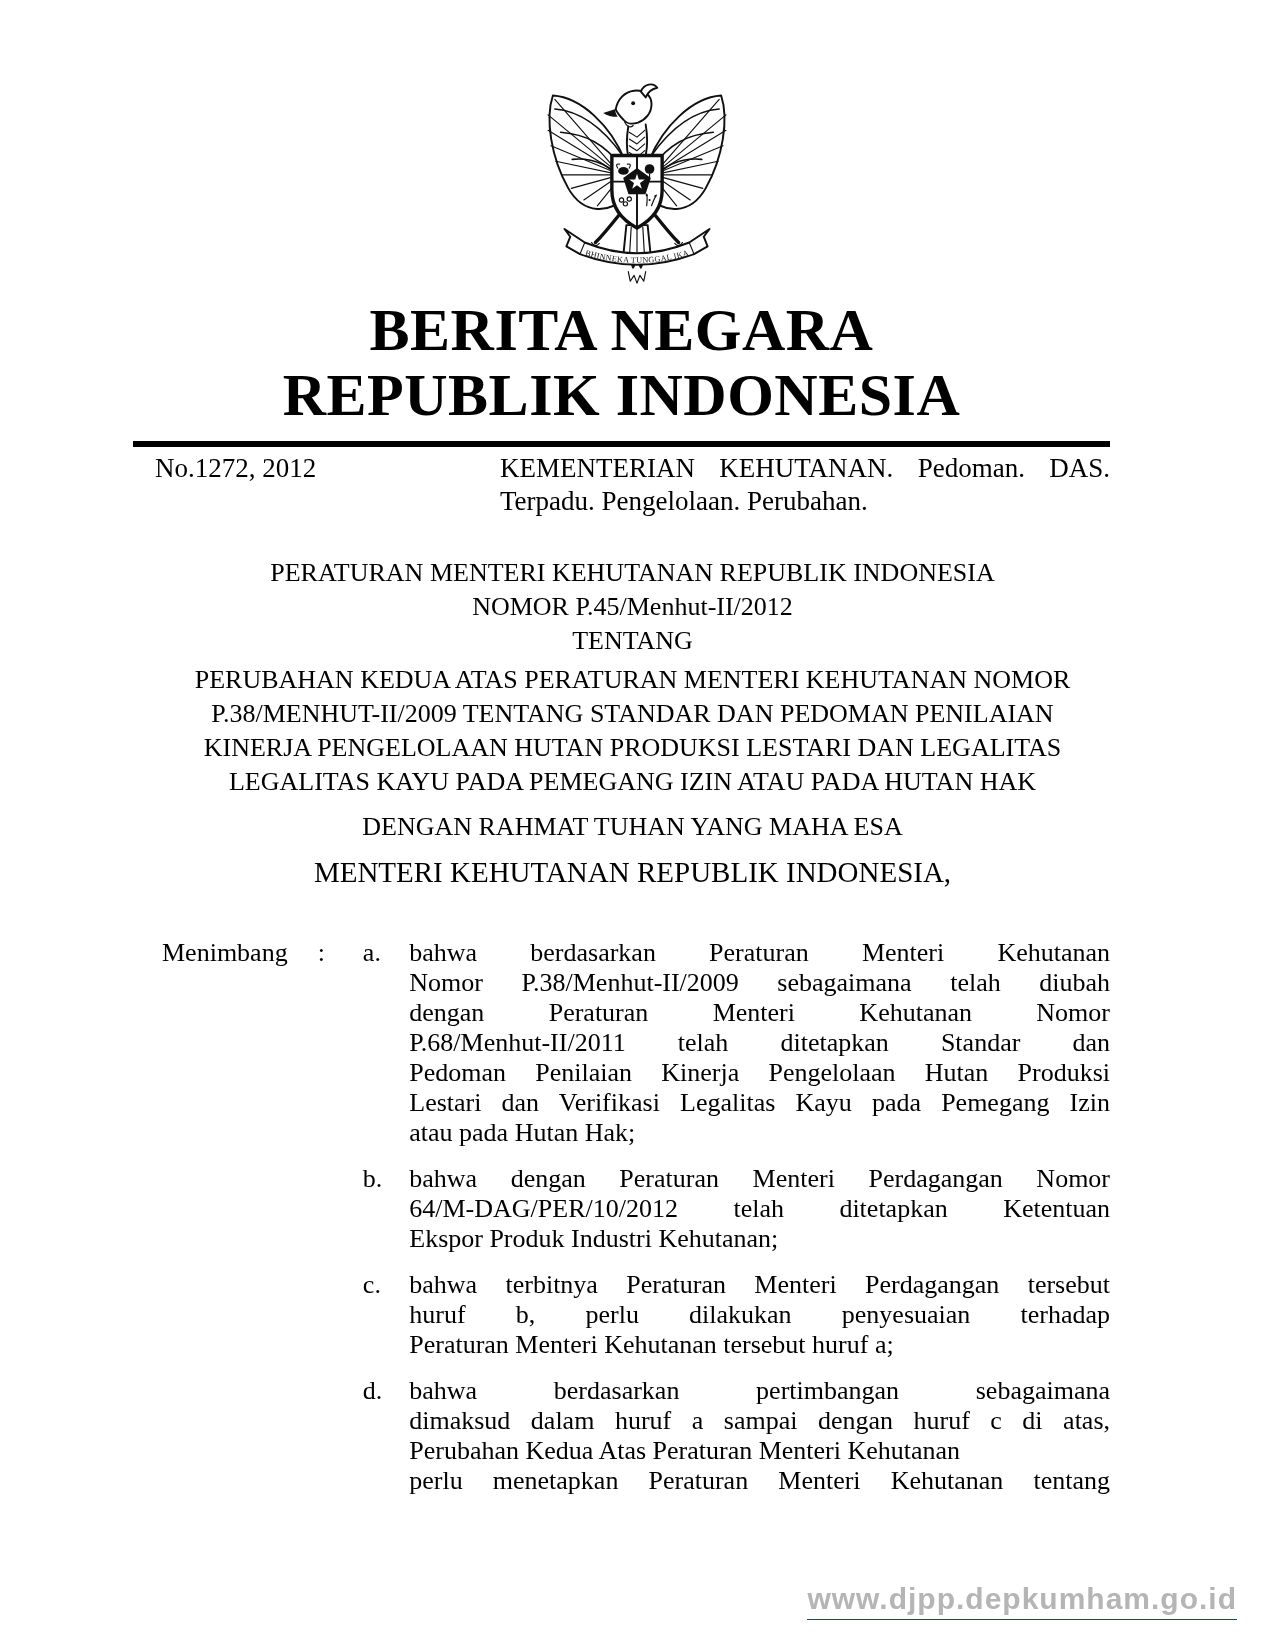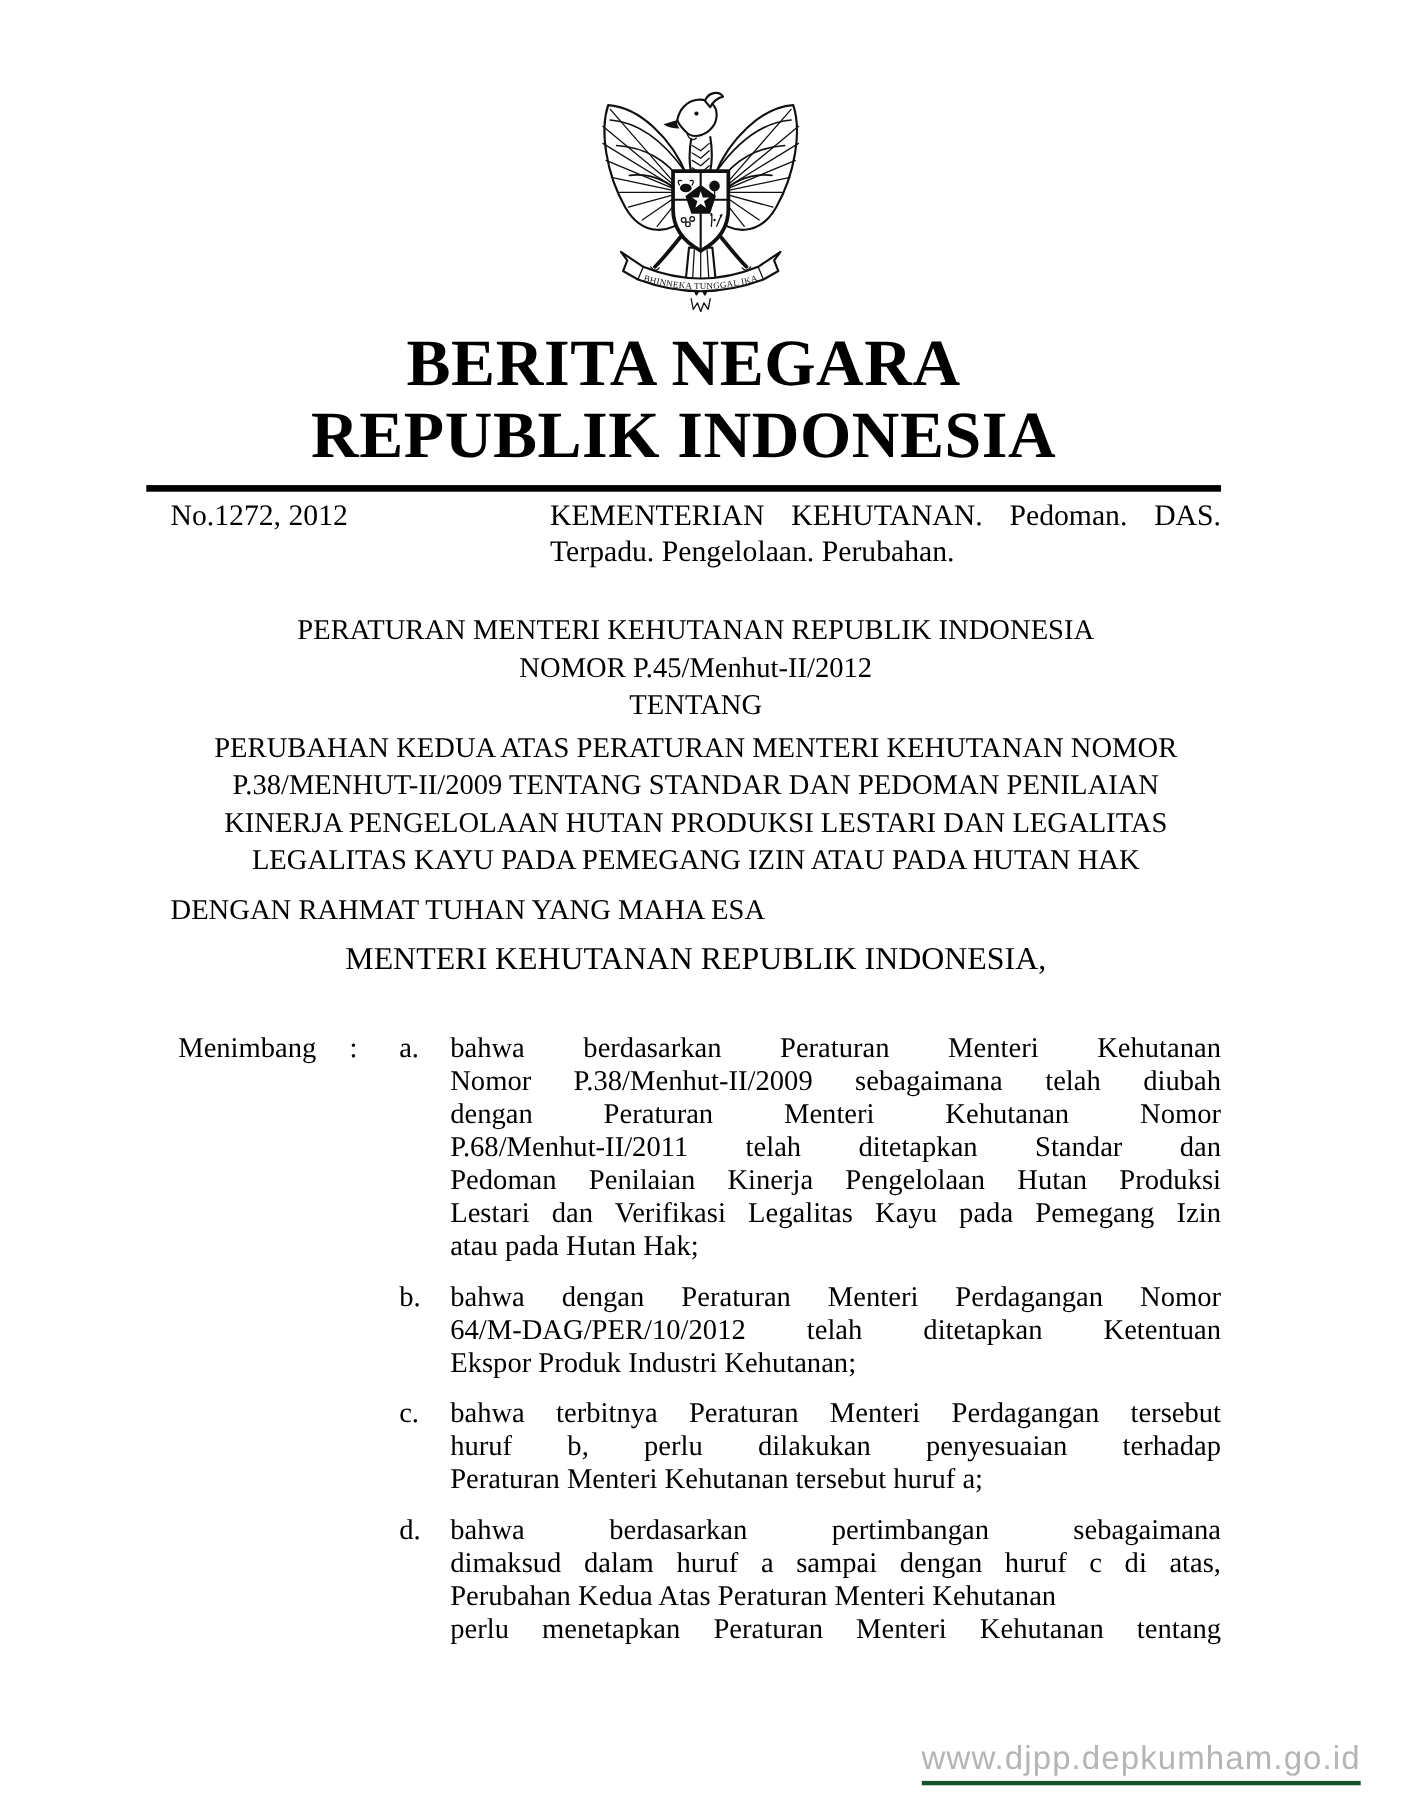--- a/index.html
+++ b/index.html
@@ -14,31 +14,31 @@
     letter-spacing:0.5px;white-space:nowrap;
   }
   .rule{position:absolute;left:133px;top:441px;width:977px;height:6px;background:#000;}
   .issue-row{position:absolute;left:155px;top:452px;width:955px;font-size:27px;line-height:33px;}
   .issue-number{position:absolute;left:0;top:0;white-space:nowrap;}
   .issue-subject{position:absolute;left:345px;top:0;width:610px;}
   .jl{text-align:justify;text-align-last:justify;text-justify:inter-word;}
   .jl.last{text-align:last;text-align-last:left;}
   .reg-heading{position:absolute;left:155px;top:556px;width:955px;text-align:center;font-size:26px;line-height:34px;}
   .reg-subject{position:absolute;left:155px;top:663px;width:955px;text-align:center;font-size:26px;line-height:34px;}
-  .invocation{position:absolute;left:155px;top:810px;width:955px;text-align:left;font-size:26px;line-height:34px;}
+  .invocation{position:absolute;left:155px;top:810px;width:955px;text-align:center;font-size:26px;line-height:34px;}
   .authority{position:absolute;left:155px;top:855px;width:955px;text-align:center;font-size:29px;line-height:34px;}
   .considerations{position:absolute;left:162px;top:938px;width:948px;font-size:26px;line-height:30px;}
   .c-item{display:flex;margin-bottom:16px;}
   .c-label{width:165px;margin-right:38px;display:flex;justify-content:space-between;white-space:nowrap;}
   .c-letter{width:47px;}
   .c-text{width:710px;}
   .watermark{
     position:absolute;right:38px;top:1582px;
     font-family:"Liberation Sans",sans-serif;font-size:30px;letter-spacing:1px;
-    color:#b5b5b5;padding-bottom:3px;border-bottom:4px solid #14532d;white-space:nowrap;
+    color:#b5b5b5;padding-bottom:3px;border-bottom:1px solid #14532d;white-space:nowrap;font-weight:bold;
   }
   svg .ln{fill:none;stroke:#101010;stroke-width:2;stroke-linecap:round;stroke-linejoin:round;}
   svg .thin{stroke-width:1.2;}
   svg .mid{stroke-width:1.6;}
   svg .thick{stroke-width:3.5;}
   svg .wh{fill:#ffffff;}
   svg .bk{fill:#101010;stroke:none;}
 </style>
 </head>
 <body>

